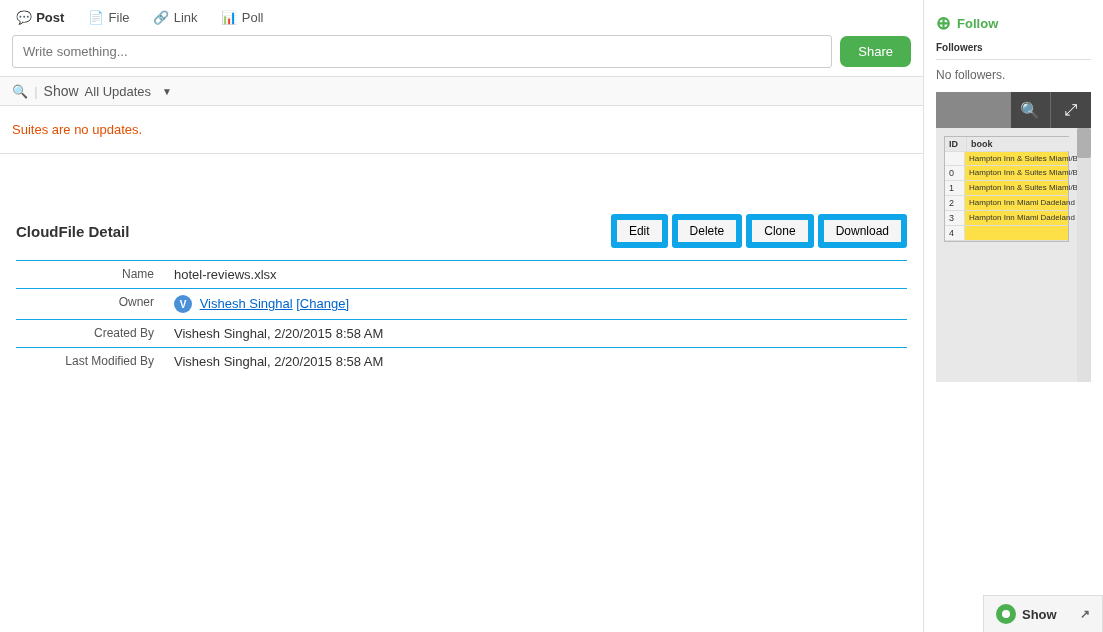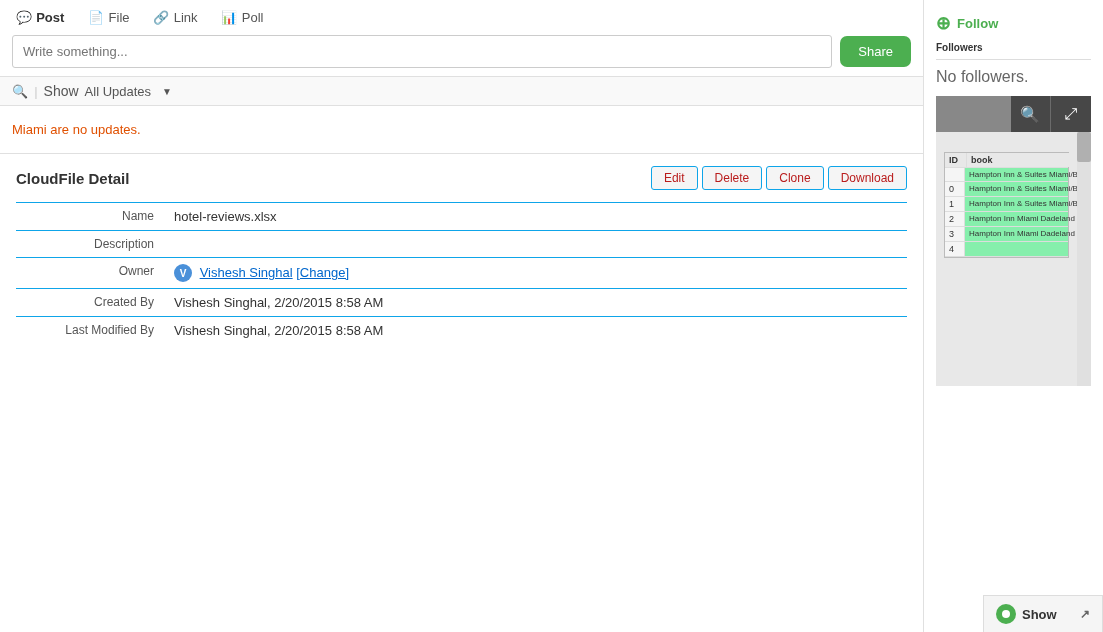--- a/index.html
+++ b/index.html
@@ -25,42 +25,42 @@
     .updates-separator { color: #ccc; }
     .show-label { color: #555; font-size: 14px; }
     .all-updates-btn { color: #555; font-size: 13px; cursor: pointer; display: flex; align-items: center; gap: 11px; }
     .dropdown-arrow { font-size: 10px; color: #555; }
 
     
     .no-updates { padding: 16px 12px; color: #e05000; font-size: 13px; }
 
     
     .cloudfile-section { padding: 12px 16px; border-top: 1px solid #e0e0e0; }
-    .cloudfile-header { display: flex; align-items: center; justify-content: space-between; margin-bottom: 12px; }
+    .cloudfile-header { display: flex; align-items: center; justify-content: space-between; margin-bottom: 12px; margin-top: 48px; }
     .cloudfile-title { font-size: 15px; font-weight: bold; color: #333; }
     .cloudfile-actions { display: flex; gap: 4px; }
-    .action-btn { border: 1px solid #0ea5e9; background: #f5f5f5; color: #b91c1c; padding: 4px 12px; border-radius: 3px; cursor: pointer; font-size: 12px; }
+    .action-btn { border: 6px solid #0ea5e9; background: #f5f5f5; color: #000000; padding: 4px 12px; border-radius: 3px; cursor: pointer; font-size: 12px; }
 
     
     .detail-table { width: 100%; border-collapse: collapse; }
     .detail-table tr { border-top: 1px solid #0ea5e9; }
     .detail-table td { padding: 6px 8px; font-size: 13px; vertical-align: top; }
     .detail-table .label { text-align: right; color: #555; width: 150px; font-size: 12px; padding-right: 12px; }
     .detail-table .value { color: #333; margin-left: 8px; }
     .owner-avatar { display: inline-flex; align-items: center; justify-content: center; width: 18px; height: 18px; background: #4a90d9; color: #fff; border-radius: 50%; font-size: 10px; font-weight: bold; margin-right: 4px; }
     .link-text { color: #0066cc; text-decoration: underline; cursor: pointer; }
 
     
     .right-sidebar { width: 180px; background: #fff; border-left: 1px solid #e0e0e0; padding: 12px; flex-shrink: 0; }
     .follow-btn { display: flex; align-items: center; gap: 6px; cursor: pointer; margin-bottom: 8px; }
     .follow-plus { color: #4caf50; font-size: 18px; font-weight: bold; }
     .follow-label { color: #4caf50; font-size: 13px; font-weight: bold; }
     .followers-title { font-size: 10px; font-weight: bold; color: #333; margin-bottom: 6px; }
     .followers-divider { border-top: 1px solid #ddd; margin-bottom: 8px; }
-    .no-followers { color: #666; font-size: 16px; }
+    .no-followers { color: #666; font-size: 12px; }
     .preview-toolbar { position: absolute; top: 0; right: 0; display: flex; background: rgba(60,60,60,0.85); z-index: 10; }
     .preview-tool-btn { width: 40px; height: 36px; display: flex; align-items: center; justify-content: center; color: #fff; cursor: pointer; font-size: 16px; border-right: 1px solid rgba(255,255,255,0.2); }
     .preview-tool-btn:last-child { border-right: none; }
     .excel-row { display: flex; border-bottom: 1px solid #ddd; }
     .excel-cell { padding: 2px 4px; border-right: 1px solid #ddd; min-width: 20px; color: #333; white-space: nowrap; overflow: hidden; }
     .excel-cell.header { background: #e8e8e8; font-weight: bold; min-width: 30px; }
     .excel-cell.id { min-width: 20px; background: #f5f5f5; }
     .excel-cell.book { min-width: 180px; }
 
     
@@ -103,44 +103,40 @@
   <div class="updates-bar">
     <span class="search-icon-small">🔍</span>
     <span class="updates-separator">|</span>
     <span class="show-label">Show</span>
     <div class="all-updates-btn">
       <span>All Updates</span>
       <span class="dropdown-arrow">▼</span>
     </div>
   </div>
 
-  <div class="no-updates">Miami are no updates.</div>
+  <div class="no-updates">Suites are no updates.</div>
 
   <div class="cloudfile-section">
     <div class="cloudfile-header">
       <span class="cloudfile-title">CloudFile Detail</span>
       <div class="cloudfile-actions">
         <button class="action-btn">Edit</button>
         <button class="action-btn">Delete</button>
         <button class="action-btn">Clone</button>
         <button class="action-btn">Download</button>
       </div>
     </div>
 
     <table class="detail-table">
       <tbody>
           <tr>
         <td class="label">Name</td>
         <td class="value">hotel-reviews.xlsx</td>
       </tr>
       <tr>
-        <td class="label">Description</td>
-        <td class="value"></td>
-      </tr>
-      <tr>
         <td class="label">Owner</td>
         <td class="value">
           <span class="owner-avatar">V</span>
           <span class="link-text">Vishesh Singhal</span>
           <span class="link-text">[Change]</span>
         </td>
       </tr>
       <tr>
         <td class="label">Created By</td>
         <td class="value">Vishesh Singhal, 2/20/2015 8:58 AM</td>
@@ -167,21 +163,21 @@
     <div class="preview-toolbar">
       <div class="preview-tool-btn">🔍</div>
       <div class="preview-tool-btn">⤢</div>
     </div>
 
     <div style="position:absolute;right:0;top:36px;bottom:0;width:14px;background:#e0e0e0;">
       <div style="width:14px;height:30px;background:#b0b0b0;border-radius:2px;"></div>
     </div>
 
     <div style="background:#e8e8e8;margin-top:36px;margin-right:14px;padding:8px;height:calc(100% - 36px);overflow:hidden;">
-      <div style="background:#86efac;border:1px solid #bbb;font-size:9px;margin-top:12px;">
+      <div style="background:#fde047;border:1px solid #bbb;font-size:9px;margin-top:0;">
         <div class="excel-row">
           <div class="excel-cell header" style="min-width:22px;">ID</div>
           <div class="excel-cell header" style="min-width:130px;">book</div>
         </div>
         <div class="excel-row">
           <div class="excel-cell id"></div>
           <div class="excel-cell book" style="min-width:130px;font-size:8px;">Hampton Inn &amp; Suites Miami/Brickell-Downtown (FL)</div>
         </div>
         <div class="excel-row">
           <div class="excel-cell id">0</div>

